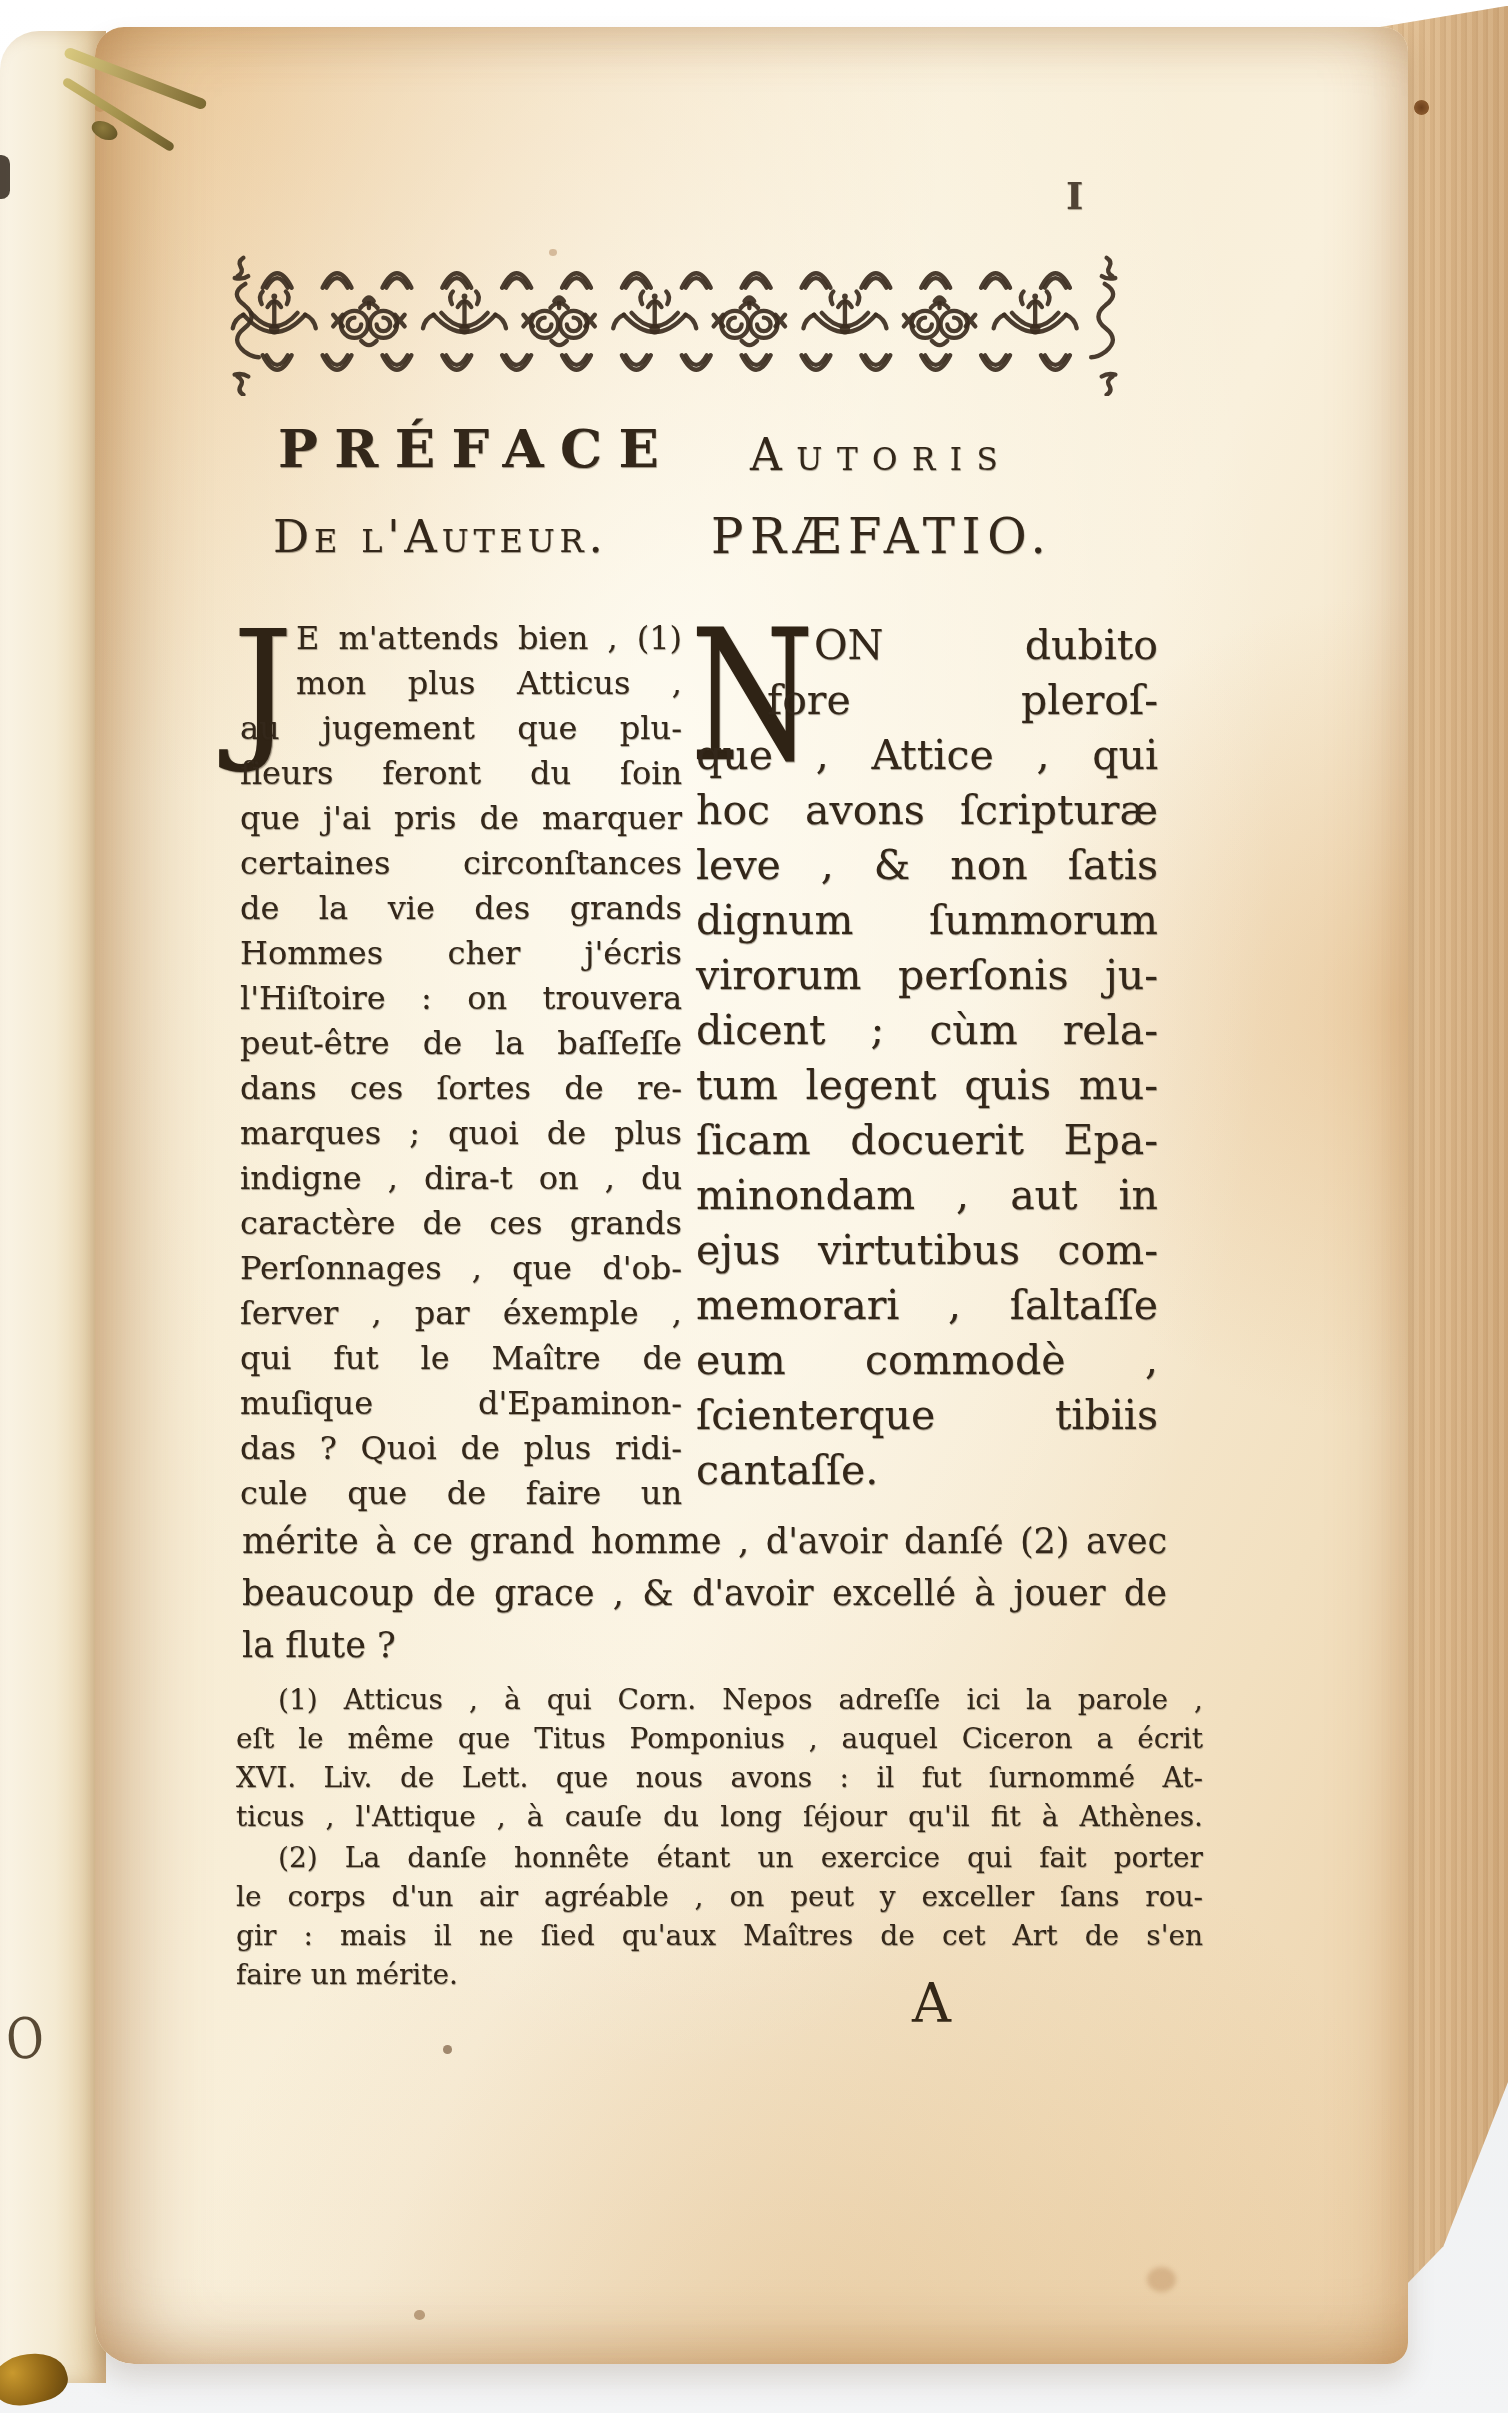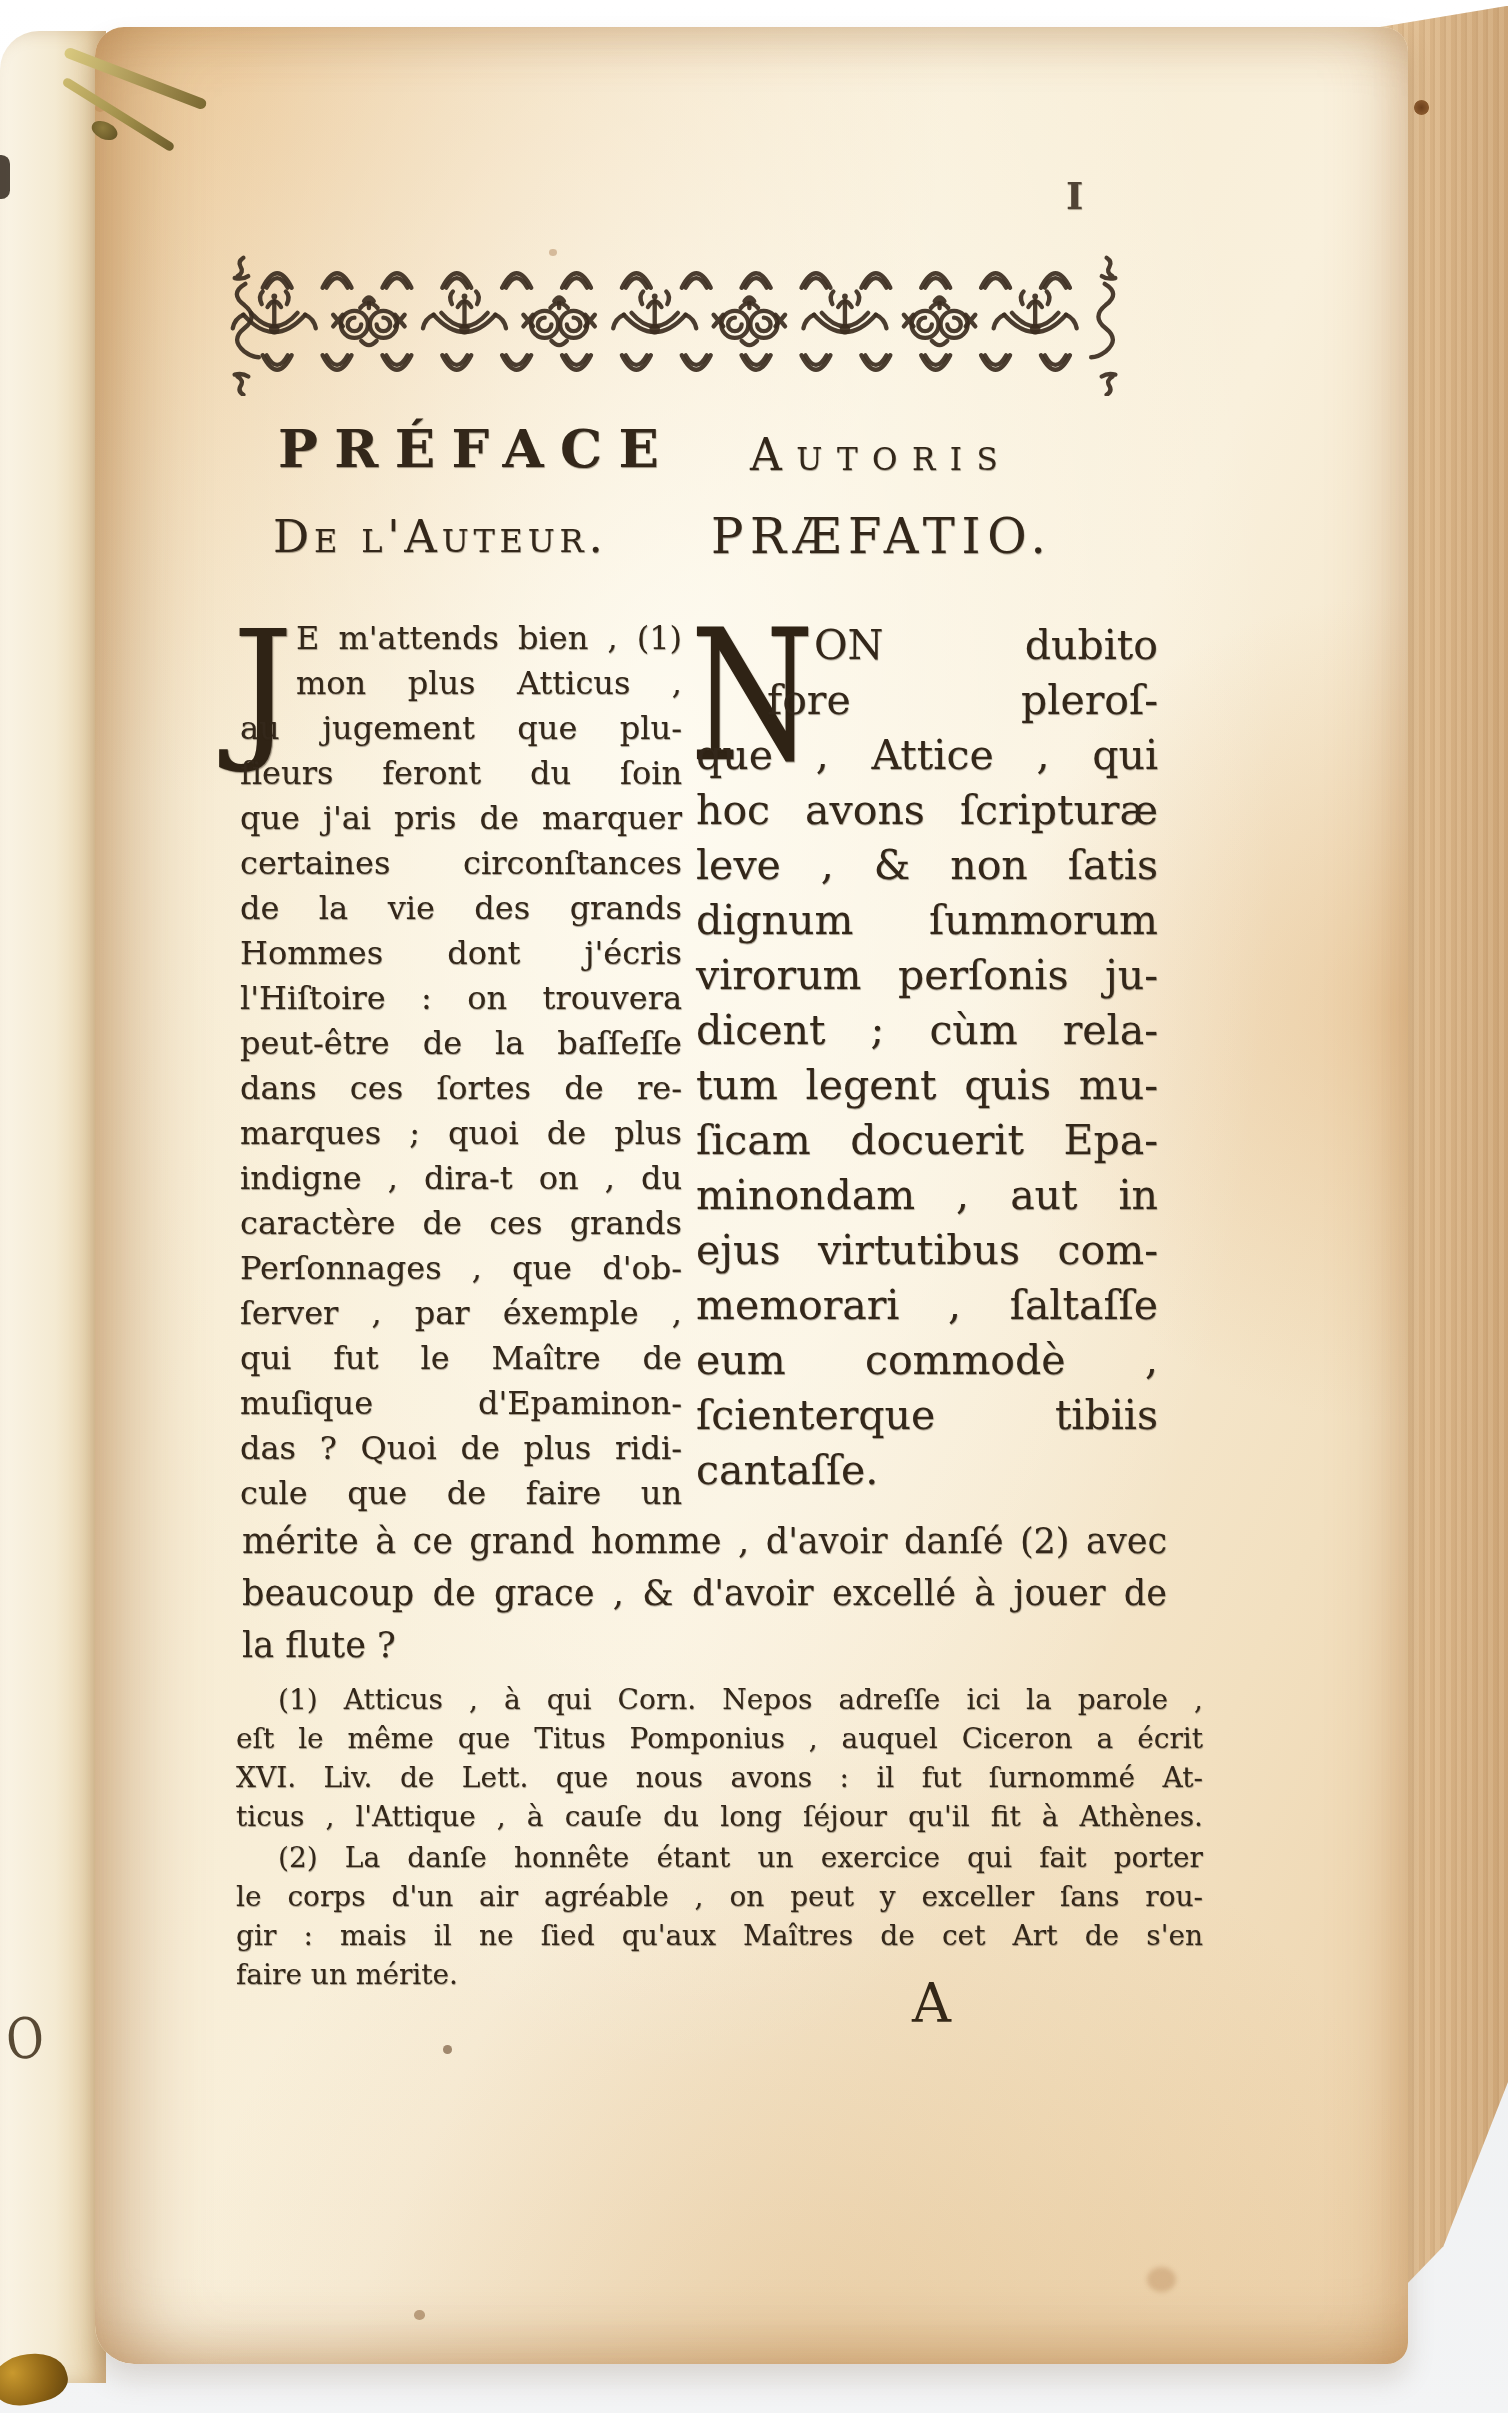--- a/index.html
+++ b/index.html
@@ -195,21 +195,21 @@
     <div class="dropcap dropcap-la">N</div>
 
     <div class="col col-fr ink">
         <div class="line">E m'attends bien , (1)</div>
         <div class="line">mon plus Atticus ,</div>
         <div class="line">au jugement que plu-</div>
         <div class="line">ſieurs feront du ſoin</div>
         <div class="line">que j'ai pris de marquer</div>
         <div class="line">certaines circonſtances</div>
         <div class="line">de la vie des grands</div>
-        <div class="line">Hommes dont j'écris</div>
+        <div class="line">Hommes cher j'écris</div>
         <div class="line">l'Hiſtoire : on trouvera</div>
         <div class="line">peut-être de la baſſeſſe</div>
         <div class="line">dans ces ſortes de re-</div>
         <div class="line">marques ; quoi de plus</div>
         <div class="line">indigne , dira-t on , du</div>
         <div class="line">caractère de ces grands</div>
         <div class="line">Perſonnages , que d'ob-</div>
         <div class="line">ſerver , par éxemple ,</div>
         <div class="line">qui fut le Maître de</div>
         <div class="line">muſique d'Epaminon-</div>

